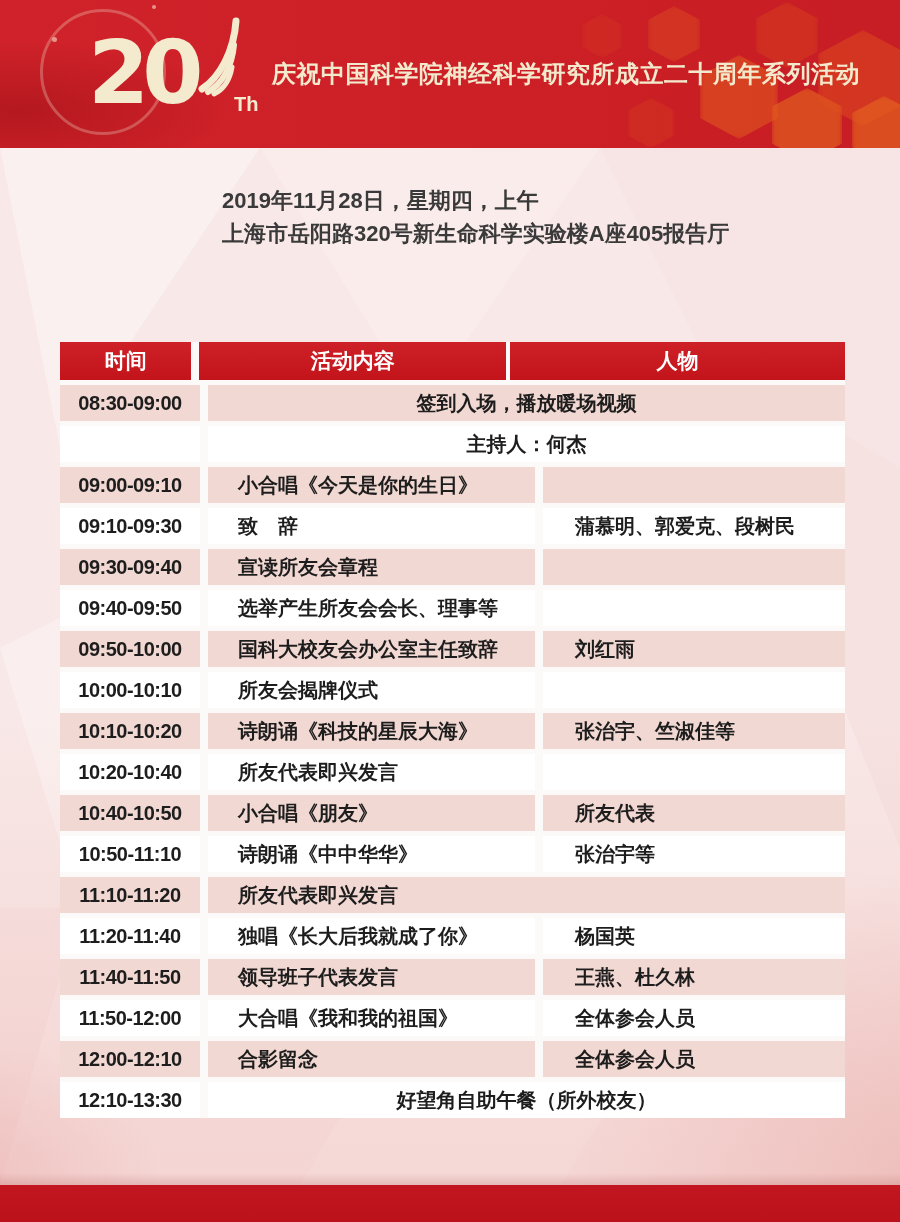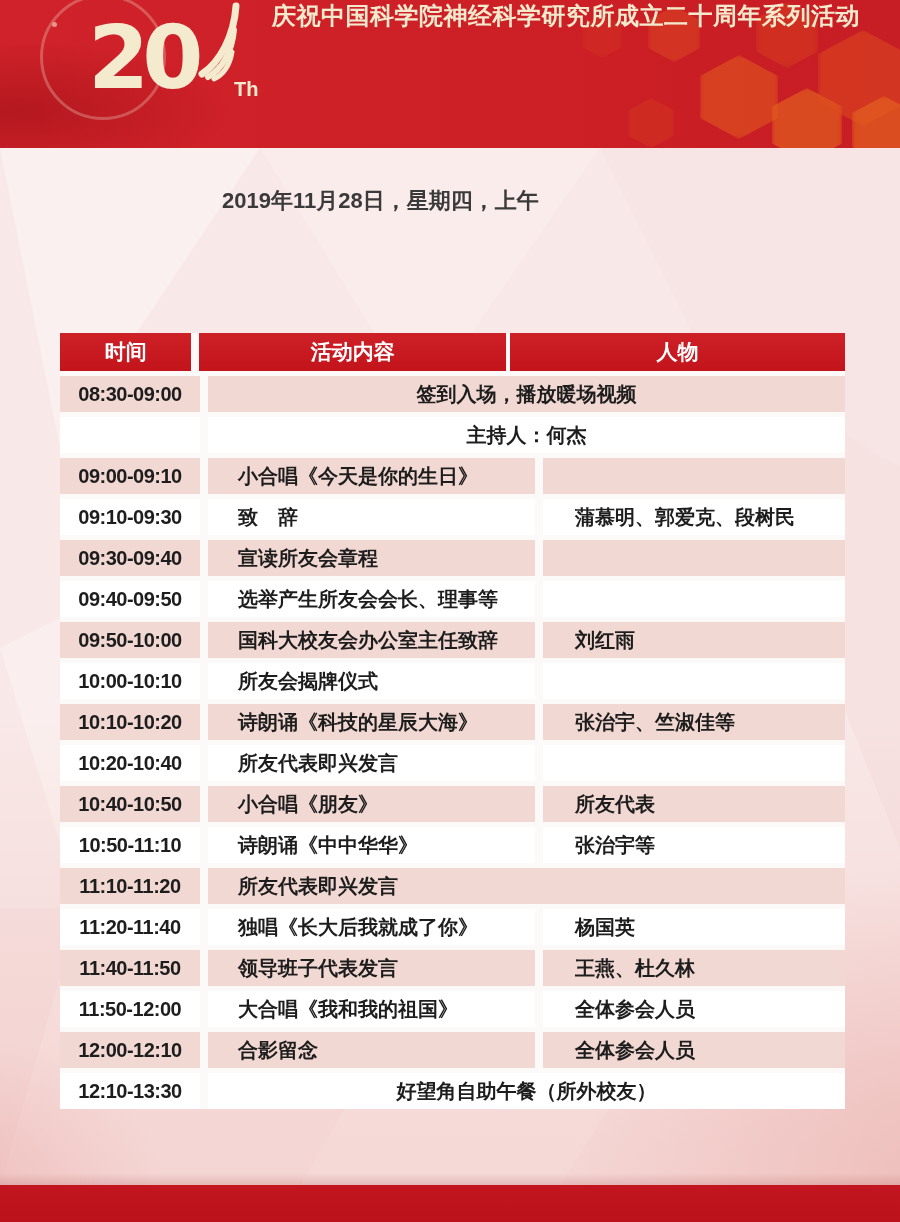--- a/index.html
+++ b/index.html
@@ -6,21 +6,21 @@
   body {
     width:900px; height:1222px; position:relative; overflow:hidden;
     background:#F8E8E7;
     font-family:"Liberation Sans","DejaVu Sans",sans-serif;
   }
 
   
   .banner {
     position:absolute; left:0; top:0; width:900px; height:148px;
     background:linear-gradient(to right,#D0222A 0%,#CD1F26 55%,#C71D24 100%);
-    overflow:hidden; display:flex; 
+    overflow:hidden; display:flex; align-items:center;
   }
   .banner-dark-glow {
     position:absolute; inset:0; pointer-events:none;
     background:radial-gradient(40% 80% at 2% 75%, rgba(140,10,16,.40), rgba(140,10,16,0) 60%);
   }
   .hex {
     position:absolute; filter:blur(2px);
     clip-path:polygon(50% 0,100% 25%,100% 75%,50% 100%,0 75%,0 25%);
   }
   .logo { position:relative; width:206px; height:118px; margin-left:56px; flex:none; }
@@ -56,21 +56,21 @@
   }
 
   
   .intro {
     position:absolute; left:222px; top:184px; z-index:3;
     font-size:22px; line-height:33px; font-weight:600; color:#3A3A3A;
   }
 
   
   .schedule {
-    position:absolute; left:60px; top:333px; width:785px; z-index:3;
+    position:absolute; left:60px; top:342px; width:785px; z-index:3;
     background:#FCFAF8;
   }
   .thead { display:flex; height:38px; margin-bottom:5px; }
   .hcell {
     background:linear-gradient(to bottom,#CE2027,#C3141C);
     color:#FFFFFF; font-size:21px; font-weight:bold;
     display:flex; align-items:center; justify-content:center;
   }
   .hcell.h-time    { width:140px; margin-right:8px; }
   .hcell.h-content { width:327px; margin-right:4px; }
@@ -142,20 +142,21 @@
     <polygon points="200,640 520,540 380,900" fill="#FFFFFF" opacity=".20"></polygon>
     <polygon points="700,200 900,320 900,700" fill="#F3D6D6" opacity=".35"></polygon>
     <polygon points="0,500 160,420 80,760" fill="#FFFFFF" opacity=".30"></polygon>
     <polygon points="380,900 700,820 560,1037 300,1037" fill="#FFFFFF" opacity=".22"></polygon>
     <polygon points="0,760 80,760 0,1037" fill="#F2D4D4" opacity=".30"></polygon>
   </svg>
 </div>
 
 <div class="intro">
   <div>2019年11月28日，星期四，上午</div>
+  <div>上海市岳阳路320号新生命科学实验楼A座405报告厅</div>
 </div>
 
 <div class="schedule">
   <div class="thead">
     <div class="hcell h-time">时间</div>
     <div class="hcell h-content">活动内容</div>
     <div class="hcell h-people">人物</div>
   </div>
   <div id="schedule-rows">
       <div class="trow pink">

